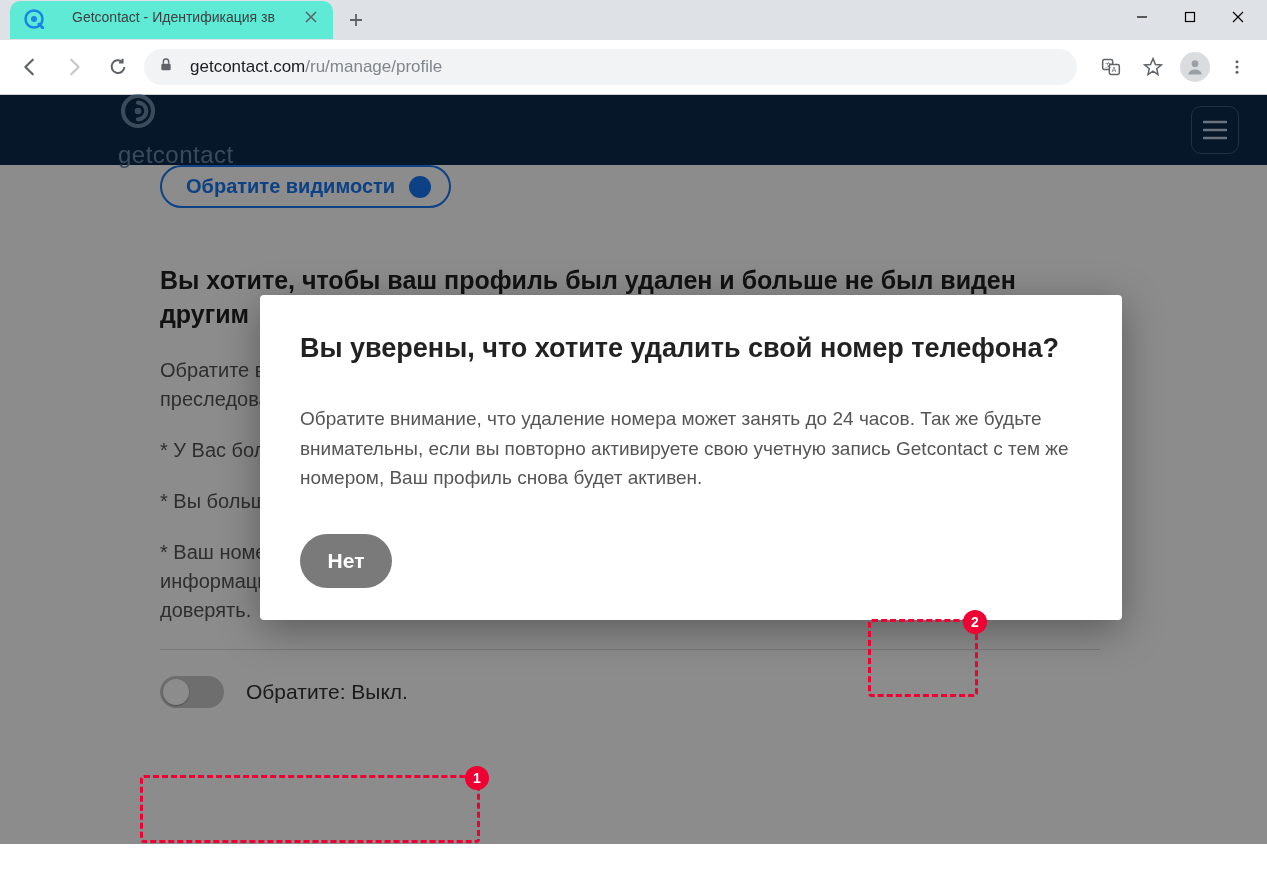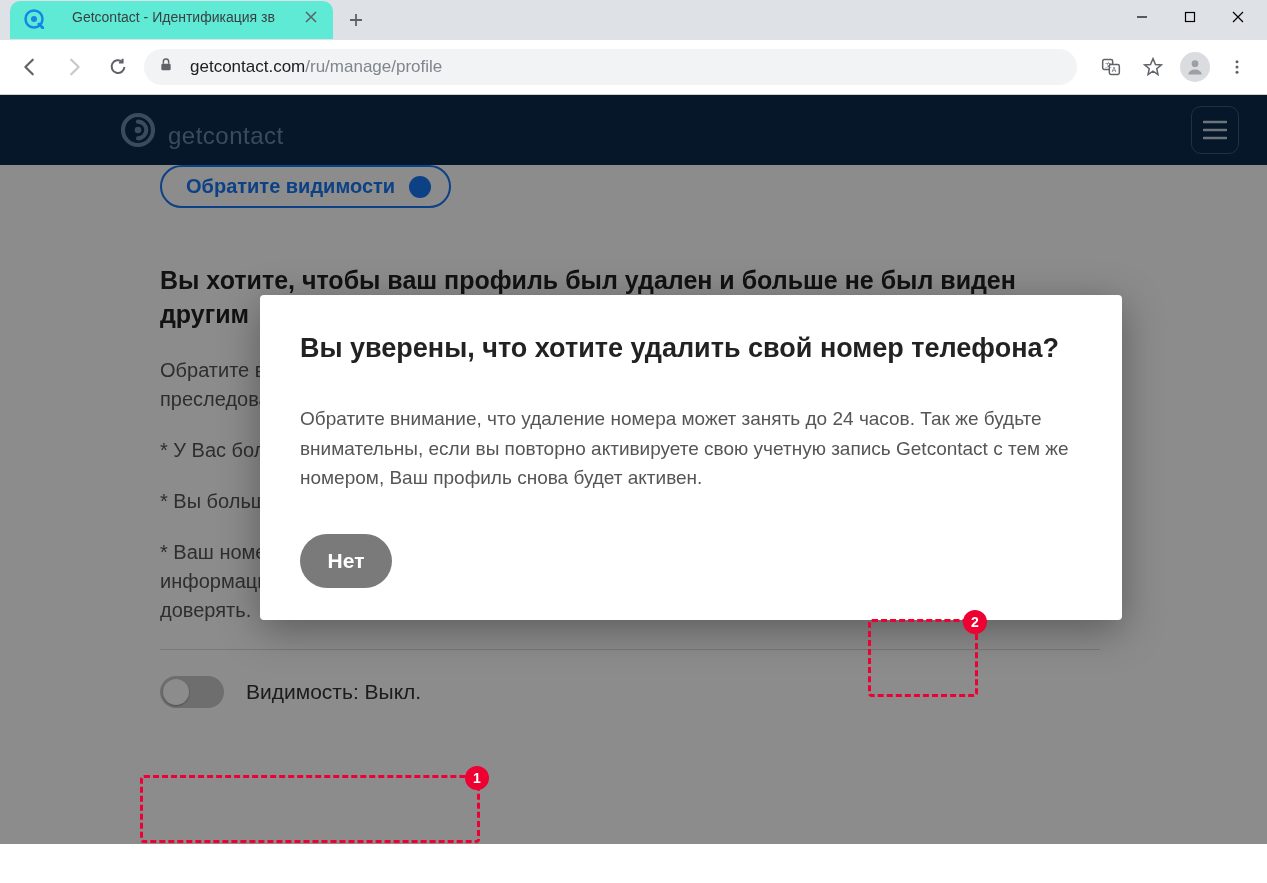--- a/index.html
+++ b/index.html
@@ -26,21 +26,21 @@
   .omnibox { flex: 1; display: flex; align-items: center; height: 36px; background: #f1f3f4; border-radius: 18px; padding: 0 14px; gap: 16px; }
   .lock-icon { color: #5f6368; }
   .url { font-size: 17px; color: #202124; }
   .url .path { color: #80868b; }
   .tb-right { display: flex; align-items: center; gap: 6px; margin-left: 8px; }
   .avatar-circle { width: 30px; height: 30px; border-radius: 50%; background: #dadce0; display: flex; align-items: center; justify-content: center; }
 
   
   .viewport { position: relative; width: 100%; height: calc(883px - 134px); background: #fff; }
   .site-header { height: 70px; background: #0a2a4a; display: flex; align-items: center; justify-content: space-between; padding: 0 28px 0 118px; }
-  .brand { display: flex; align-items: flex-end; gap: 10px; }
+  .brand { display: flex; align-items: flex-start; gap: 10px; flex-direction: column; }
   .brand-logo { width: 40px; height: 40px; }
   .brand-name { font-family: 'Trebuchet MS', sans-serif; font-size: 24px; color: #6a8aa8; letter-spacing: .5px; }
   .hamburger { width: 48px; height: 48px; border-radius: 10px; border: 1px solid #3a5a7a; display: flex; align-items: center; justify-content: center; cursor: pointer; }
 
   .page-body { padding: 0 0 0 110px; width: 1260px; }
   .content { width: 1040px; background: #fff; padding: 6px 50px 30px 50px; }
 
   .vis-pill { display: inline-flex; align-items: center; gap: 14px; border: 2.5px solid #1877f2; color: #1877f2; border-radius: 28px; padding: 8px 18px 8px 24px; font-size: 20px; font-weight: 700; margin-top: -6px; }
   .vis-pill .dot { width: 22px; height: 22px; border-radius: 50%; background: #1877f2; }
 
@@ -212,21 +212,21 @@
       <p class="bullet">* У Вас больше не будет возможности просматривать профили других пользователей.</p>
       <p class="bullet">* Вы больше не сможете узнать кто и как Вас записал в контактах или при добавлении нового тега.</p>
       <p class="bullet">* Ваш номер телефона будет удален из базы данных Getcontact и больше не будет предоставлять информации другим пользователям. Однако, если кто-то уже сохранил Ваш номер, ему можно доверять.</p>
 
       <hr class="divider">
 
       <div class="visibility-row">
         <div class="toggle">
           <div class="knob"></div>
         </div>
-        <span class="visibility-label">Видимость: Выкл.</span>
+        <span class="visibility-label">Обратите: Выкл.</span>
       </div>
     </div>
   </div>
 
   <div class="dim"></div>
 
   <div class="modal">
     <div class="modal-title">Вы уверены, что хотите удалить свой номер телефона?</div>
     <div class="modal-body">Обратите внимание, что удаление номера может занять до 24 часов. Так же будьте внимательны, если вы повторно активируете свою учетную запись Getcontact с тем же номером, Ваш профиль снова будет активен.</div>
     <div class="modal-actions">

